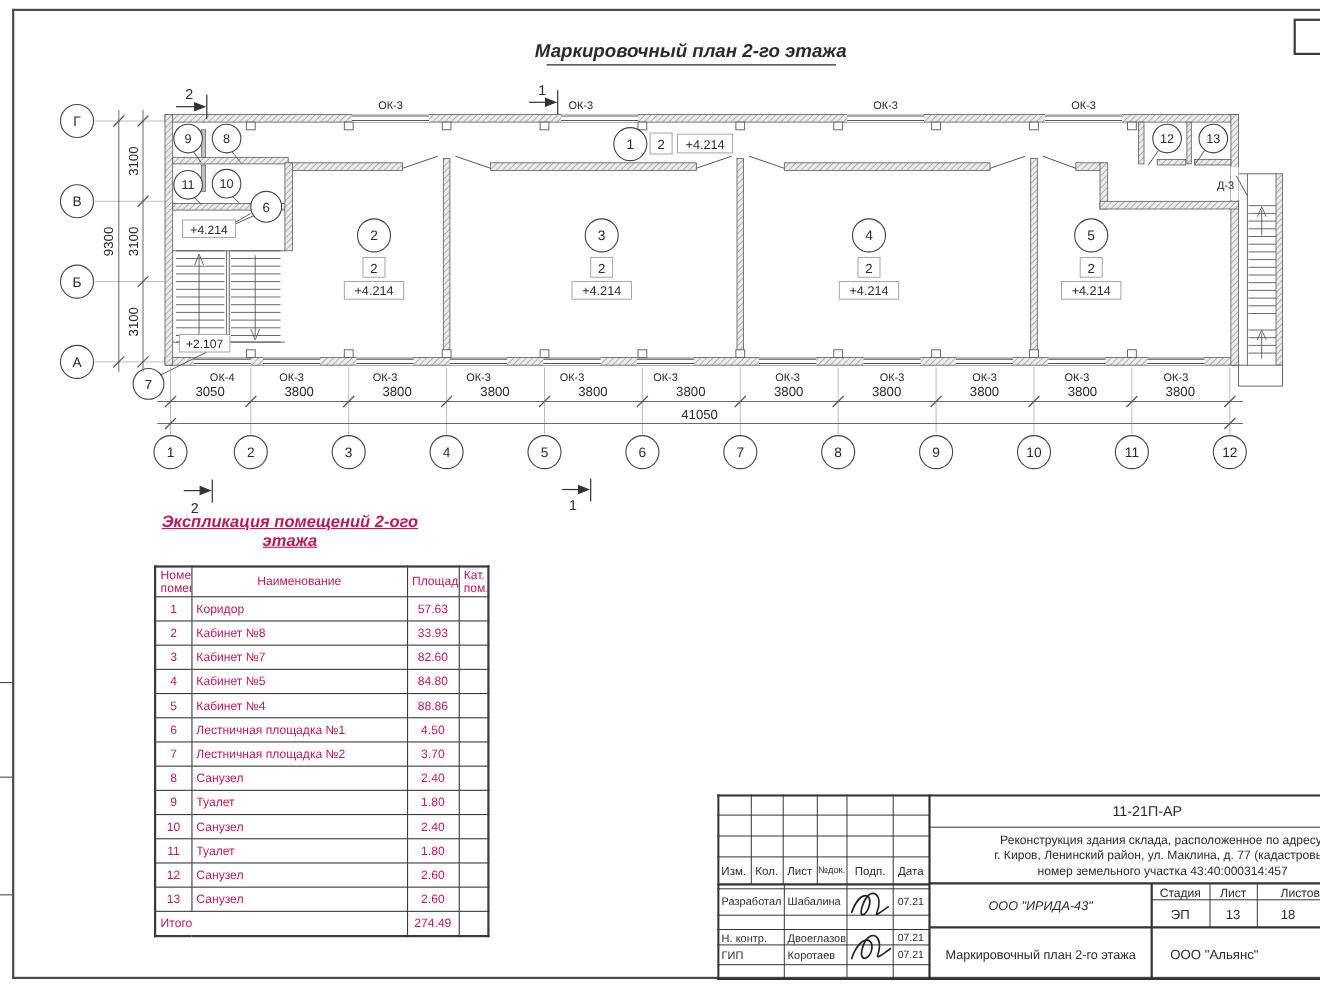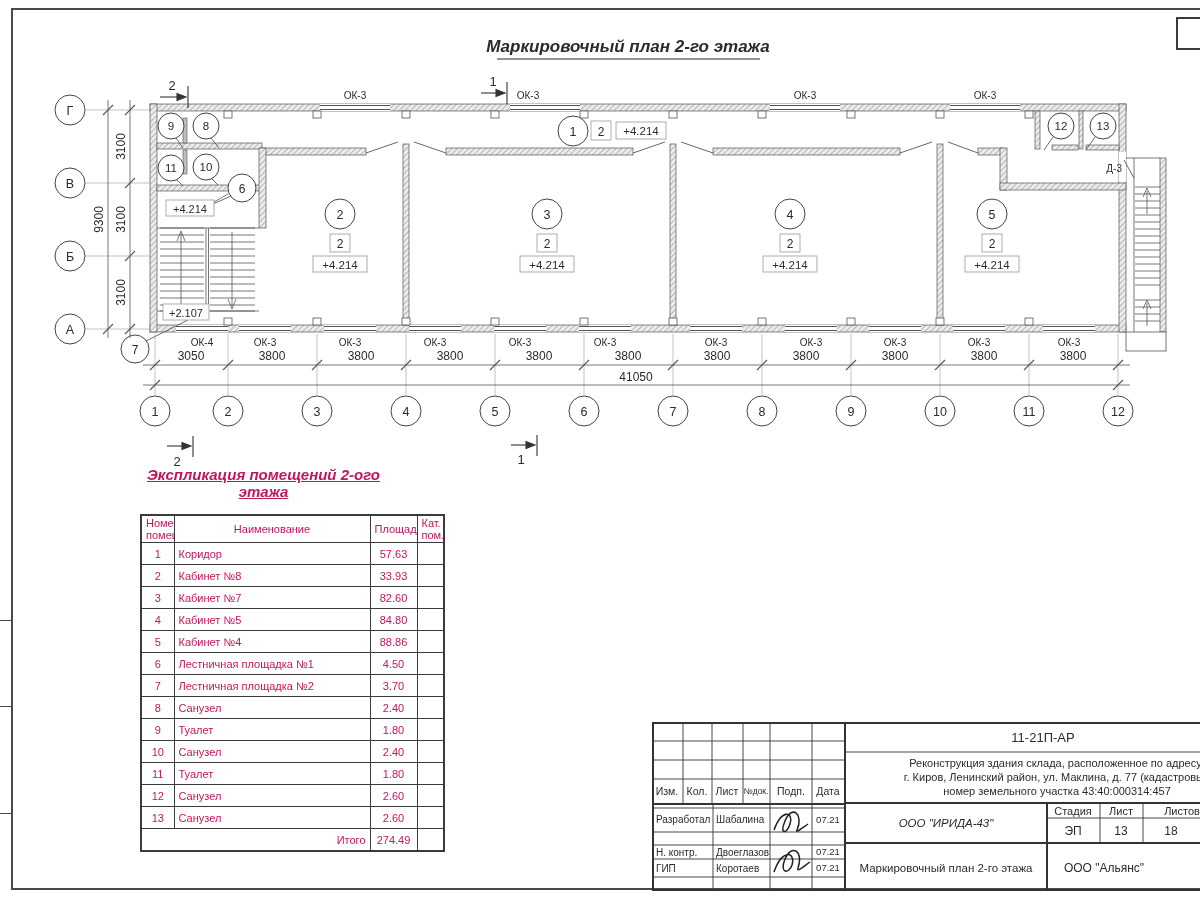--- a/index.html
+++ b/index.html
@@ -12,21 +12,21 @@
   .fr-box{position:absolute;border:2px solid #3b3b3b;background:#fff;}
   
   .sched{position:absolute;left:140px;top:466px;width:241px;}
   .sched-title{font-size:15px;font-style:italic;font-weight:600;text-decoration:underline;
                text-align:center;margin:0 0 14px 6px;}
   table.expl{border-collapse:collapse;border:2px solid #3b3b3b;table-layout:fixed;width:303px;
              font-size:11px;}
   table.expl th,table.expl td{border:1px solid #3b3b3b;padding:1px 4px;height:19px;
              overflow:hidden;white-space:nowrap;}
   table.expl th{font-weight:400;text-align:center;}
-  td.c{text-align:center;} td.r{text-align:right;}
+  td.c{text-align:center;} td.r{}
   
   .tb{position:absolute;left:652px;top:722px;width:588px;height:169px;}
 </style>
 </head>
 <body>
 
 <div class="page">
 
   <div class="fr" style="left:11px;top:8px;width:1189px;height:2px;"></div>
   <div class="fr" style="left:11px;top:8px;width:2px;height:882px;"></div>

